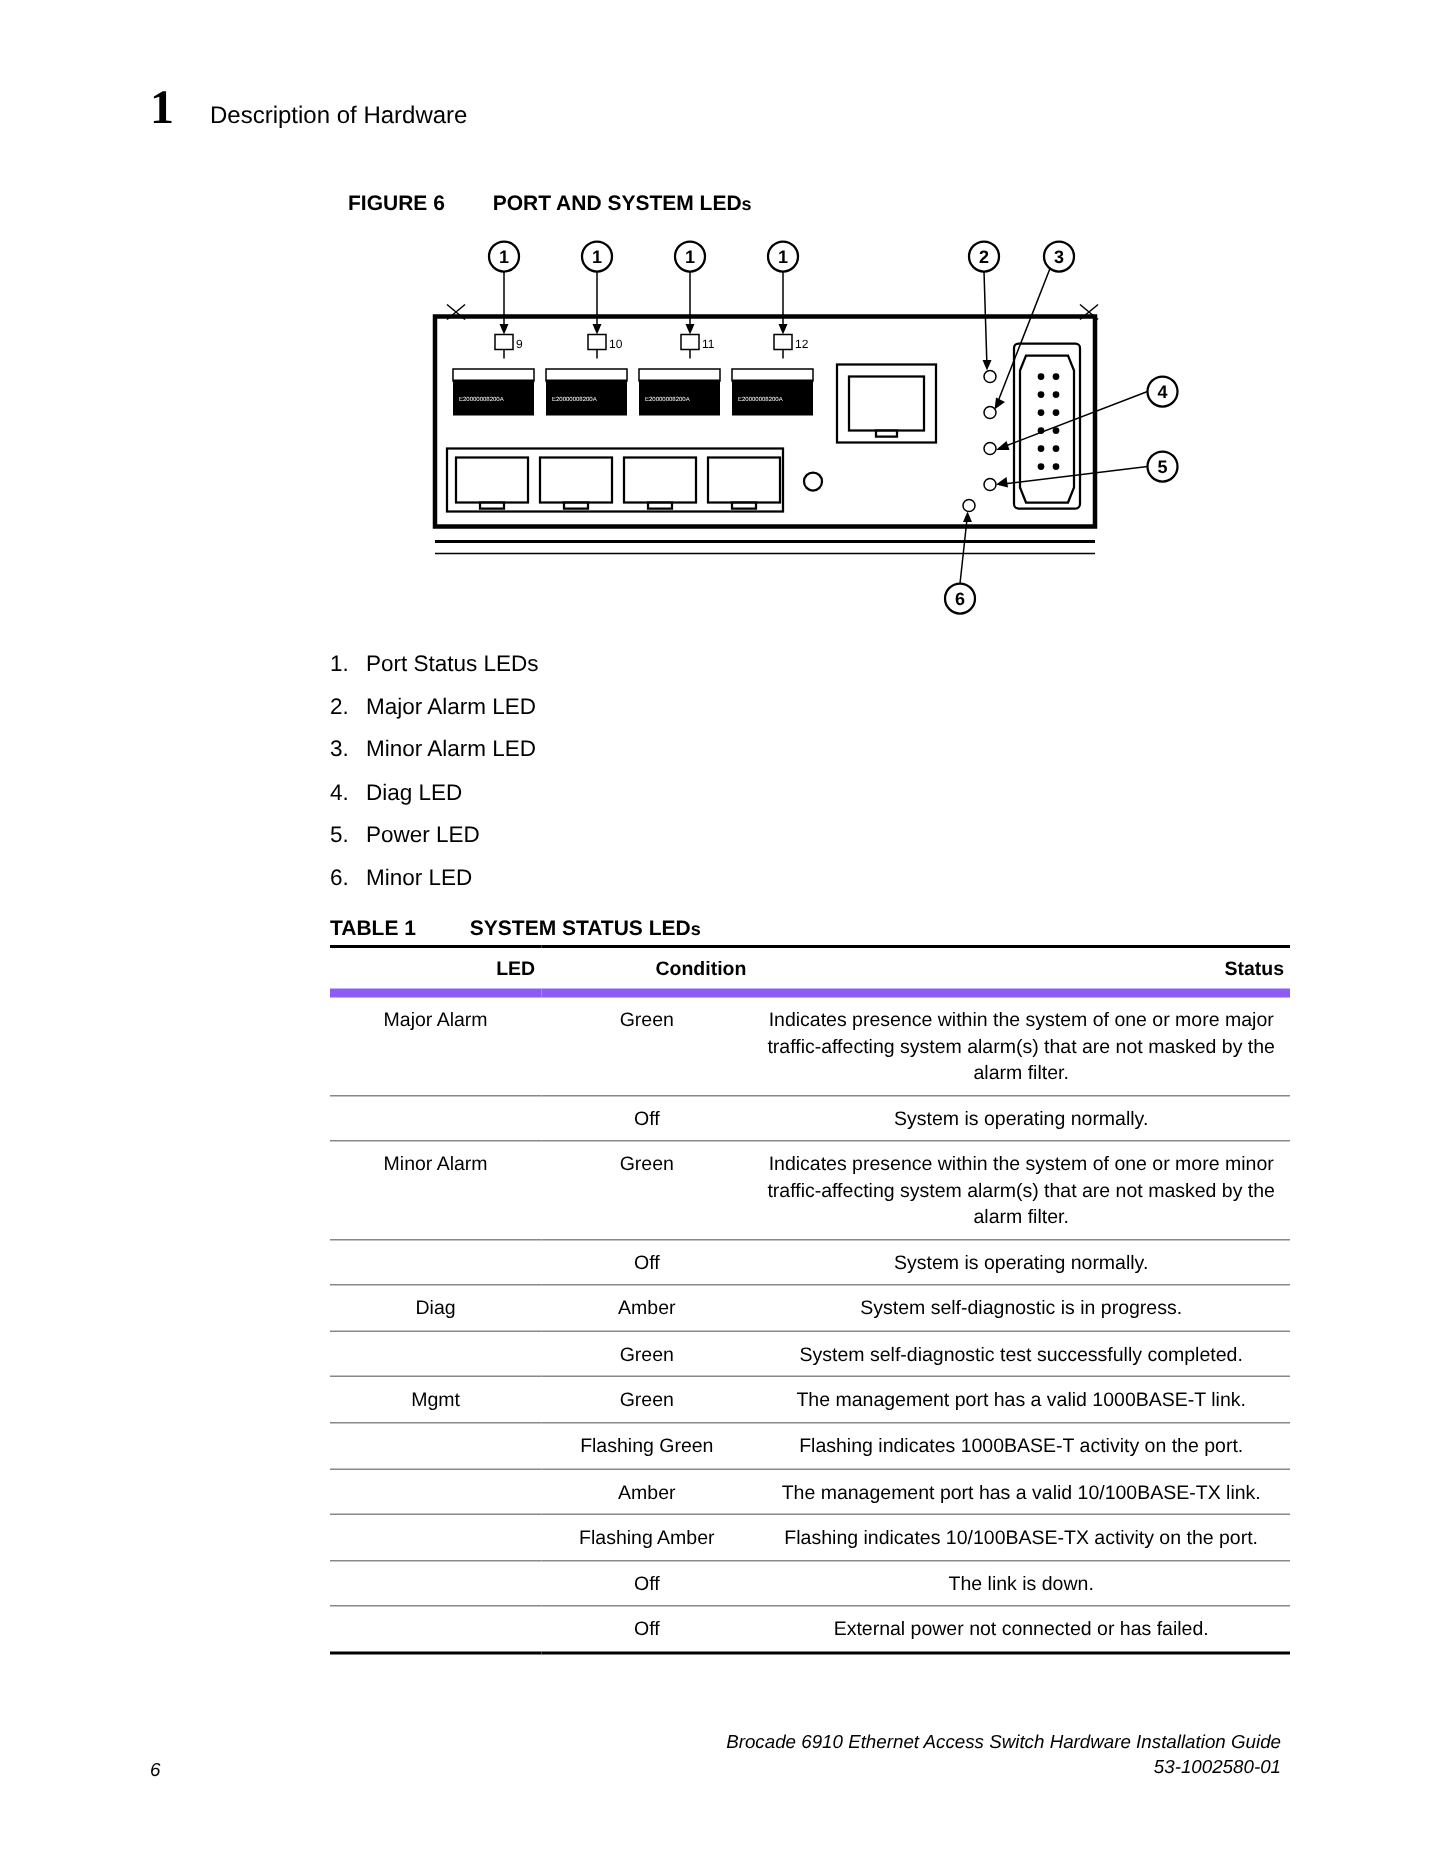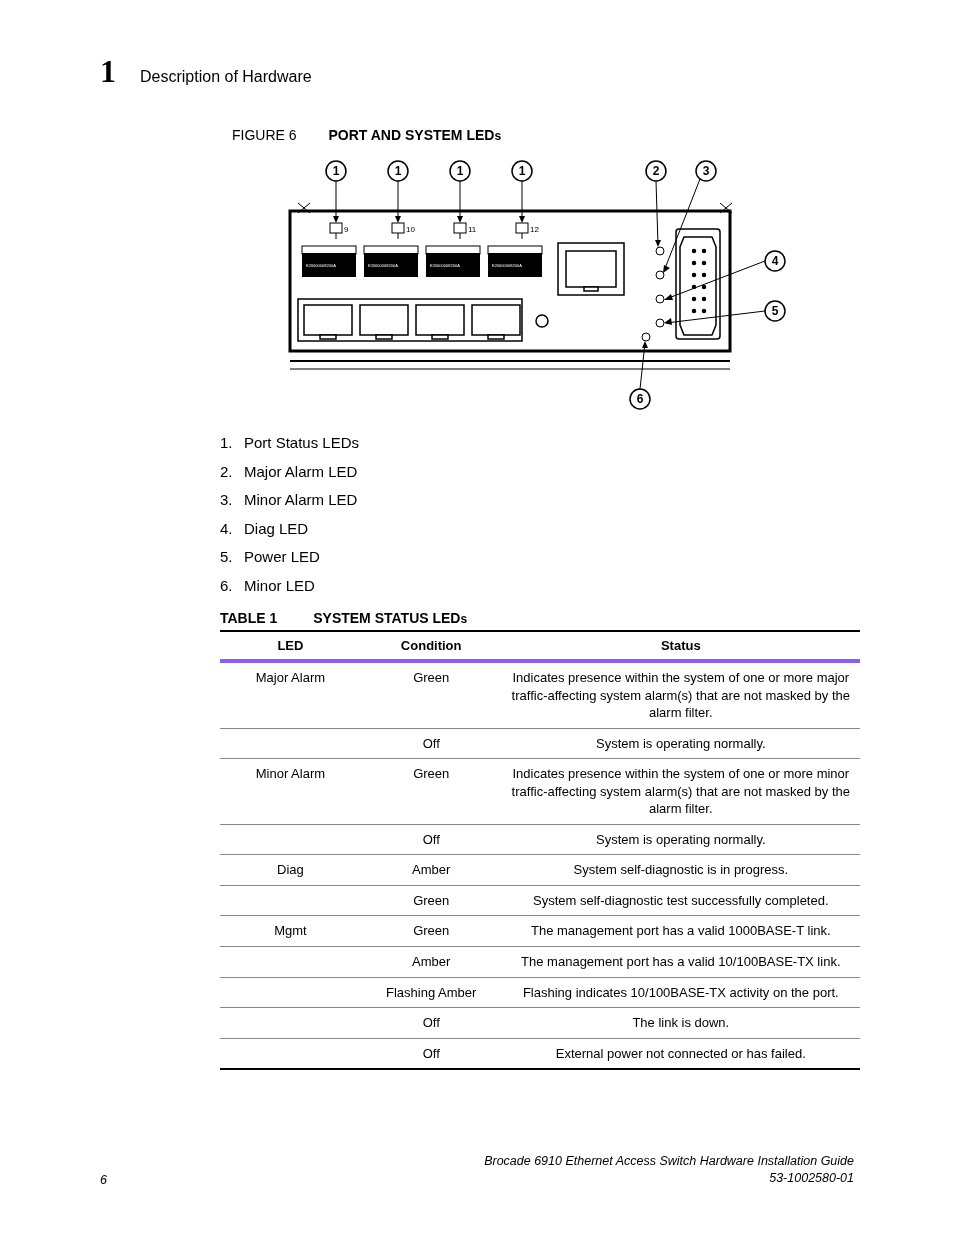--- a/index.html
+++ b/index.html
@@ -30,21 +30,21 @@
     line-height: 1;
   }
   .content {
     margin-left: 120px;
     width: 640px;
   }
   .fig-caption {
     font-size: 14px;
     margin-bottom: 8px;
   }
-  .fig-caption .label { font-weight: normal; margin-right: 28px; padding-left: 12px; }
+  .fig-caption .label { font-weight: bold; margin-right: 28px; padding-left: 12px; }
   .fig-caption .title { font-weight: bold; }
   .fig-caption .suffix { font-weight: bold; font-size: 12px; }
   .figure-svg {
     display: block;
     margin: 0 auto 18px auto;
   }
   .legend-list {
     list-style: none;
     padding: 0;
     margin: 12px 0 10px 0;
@@ -60,24 +60,24 @@
   }
   .tbl-caption .label { font-weight: bold; margin-right: 32px; }
   .tbl-caption .title { font-weight: bold; }
   .tbl-caption .suffix { font-weight: bold; font-size: 12px; }
   table.status {
     width: 100%;
     border-collapse: collapse;
     font-size: 13px;
   }
   table.status thead th {
-    text-align: center;
+    text-align: right;
     font-weight: bold;
     border-top: 2px solid #000;
-    border-bottom: 4px solid #8b5cf6;
+    border-bottom: 6px solid #8b5cf6;
     padding: 6px 4px;
   }
   table.status tbody td {
     border-bottom: 1px solid #888;
     padding: 6px 4px;
     vertical-align: top;
     line-height: 1.35;
     text-align: center;
   }
   table.status tbody tr.last-row td {
@@ -337,20 +337,25 @@
             <td>Green</td>
             <td>System self-diagnostic test successfully completed.</td>
           </tr>
         <tr>
             <td>Mgmt</td>
             <td>Green</td>
             <td>The management port has a valid 1000BASE-T link.</td>
           </tr>
         <tr>
             <td></td>
+            <td>Flashing Green</td>
+            <td>Flashing indicates 1000BASE-T activity on the port.</td>
+          </tr>
+        <tr>
+            <td></td>
             <td>Amber</td>
             <td>The management port has a valid 10/100BASE-TX link.</td>
           </tr>
         <tr>
             <td></td>
             <td>Flashing Amber</td>
             <td>Flashing indicates 10/100BASE-TX activity on the port.</td>
           </tr>
         <tr>
             <td></td>

